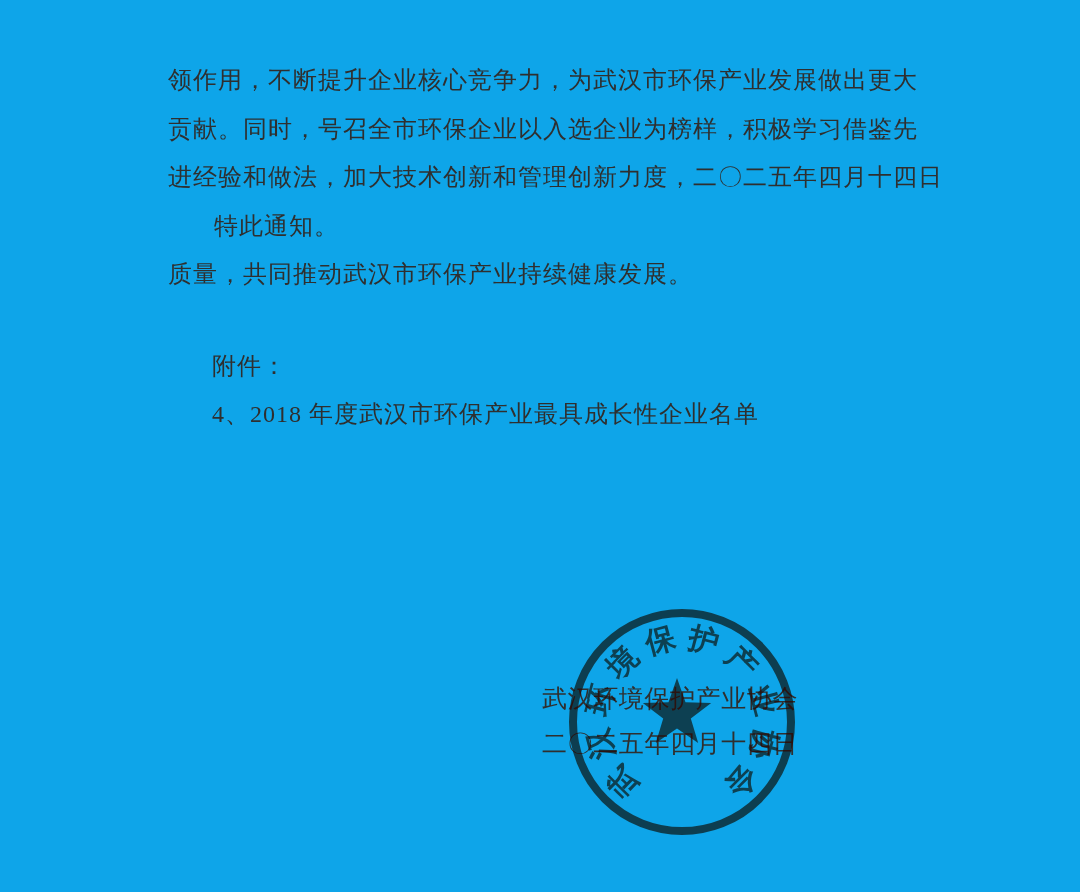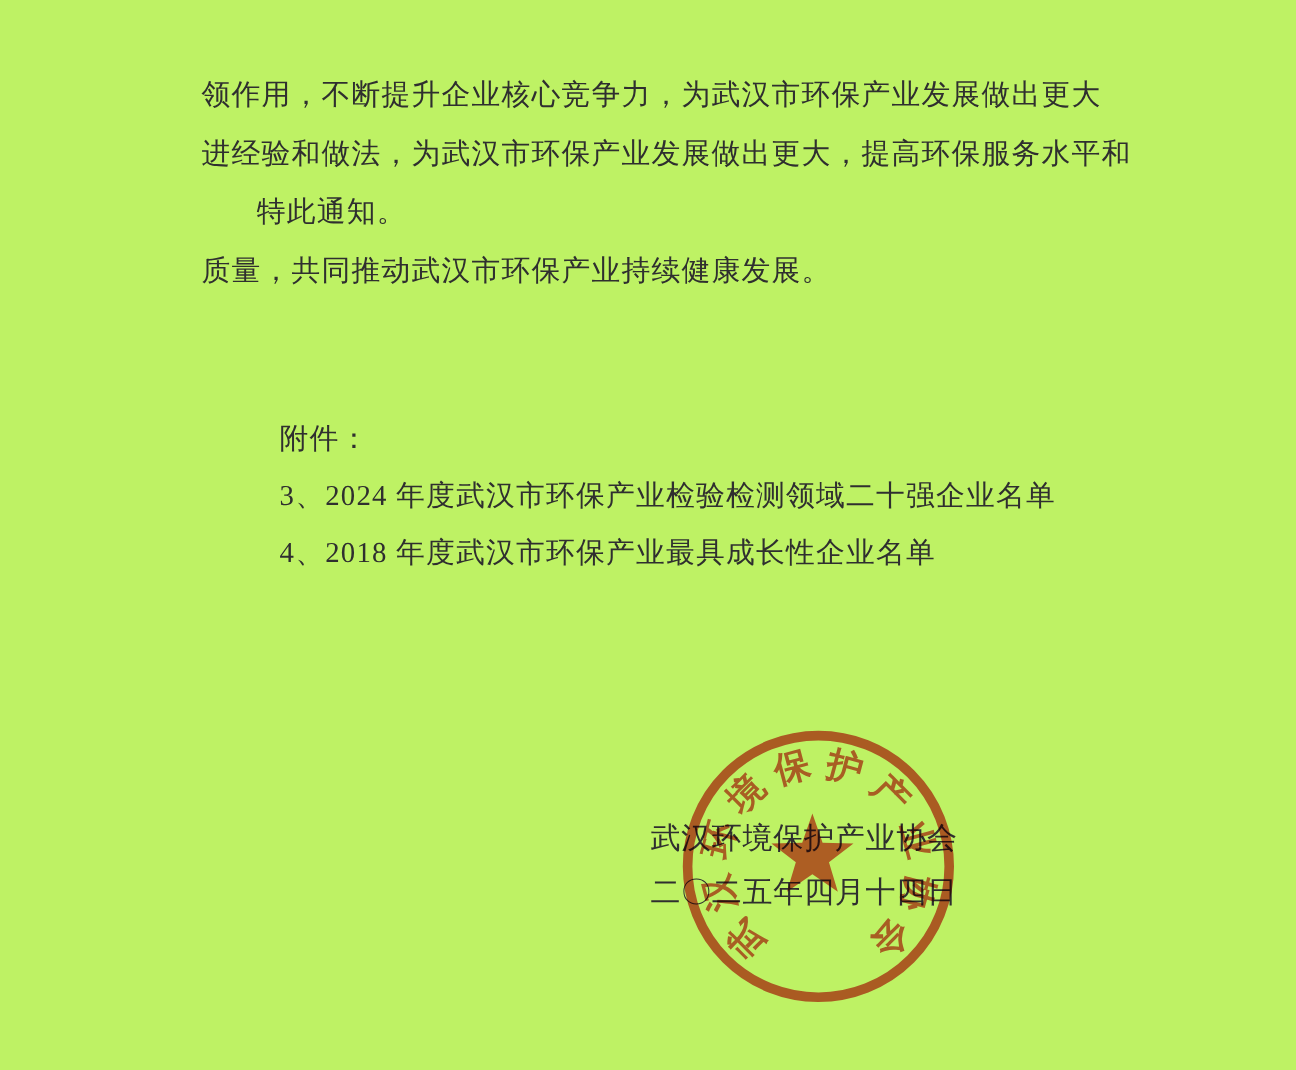--- a/index.html
+++ b/index.html
@@ -1,38 +1,38 @@
 <!DOCTYPE html>
 <html><head>
 <meta charset="utf-8">
 <style>
   html,body{margin:0;padding:0;}
   body{
     width:1080px;height:892px;background:#ffffff;overflow:hidden;
     font-family:"Liberation Serif","DejaVu Serif",serif;
     color:#2f2f2f;
   }
-  .page{position:relative;width:1080px;height:892px;background:#bef264;}
+  .page{position:relative;width:1080px;height:892px;background:#0ea5e9;}
 
   
   .body-text{
     position:absolute;left:168px;top:56px;width:760px;
     font-size:24px;line-height:48.6px;letter-spacing:1px;
     white-space:nowrap;
   }
   .bline{height:48.6px;}
   .bline.indent{padding-left:46px;}
 
   
   .attachments{
     position:absolute;left:212px;top:343px;width:720px;
     font-size:24px;line-height:47.6px;letter-spacing:1px;
     white-space:nowrap;
   }
-  .aline{height:47.6px;margin-left:21px;}
+  .aline{height:47.6px;}
 
   
   .sig-org{
     position:absolute;left:542px;top:682px;
     font-size:25px;letter-spacing:0.6px;white-space:nowrap;
   }
   .sig-date{
     position:absolute;left:542px;top:727px;
     font-size:25px;letter-spacing:0.6px;white-space:nowrap;
   }
@@ -43,28 +43,28 @@
     mix-blend-mode:multiply;
   }
 </style>
 </head>
 <body>
 
 <div class="page">
 
   <section class="body-text">
     <div class="bline">领作用，不断提升企业核心竞争力，为武汉市环保产业发展做出更大</div>
-    <div class="bline">进经验和做法，为武汉市环保产业发展做出更大，提高环保服务水平和</div>
+    <div class="bline">贡献。同时，号召全市环保企业以入选企业为榜样，积极学习借鉴先</div>
+    <div class="bline">进经验和做法，加大技术创新和管理创新力度，二〇二五年四月十四日</div>
     <div class="bline indent">特此通知。</div>
     <div class="bline">质量，共同推动武汉市环保产业持续健康发展。</div>
   </section>
 
   <section class="attachments">
     <div class="aline">附件：</div>
-    <div class="aline">3、2024 年度武汉市环保产业检验检测领域二十强企业名单</div>
     <div class="aline">4、2018 年度武汉市环保产业最具成长性企业名单</div>
   </section>
 
   <div class="sig-org">武汉环境保护产业协会</div>
   <div class="sig-date">二〇二五年四月十四日</div>
 
   <svg id="stamp" class="stamp" viewBox="0 0 240 240" xmlns="http://www.w3.org/2000/svg">
       <circle cx="120" cy="120" r="109" fill="none" stroke="#e04a40" stroke-width="8" opacity="0.88"></circle>
       <polygon points="115.0,76.0 123.5,100.3 149.2,100.9 128.8,116.5 136.2,141.1 115.0,126.5 93.8,141.1 101.2,116.5 80.8,100.9 106.5,100.3" fill="#e7564b" opacity="0.92"></polygon>
       <text x="59.9" y="180.1" fill="#df5348" font-size="30" font-weight="600" text-anchor="middle" dominant-baseline="central" opacity="0.9" transform="rotate(-135.0 59.9 180.1)">武</text>

